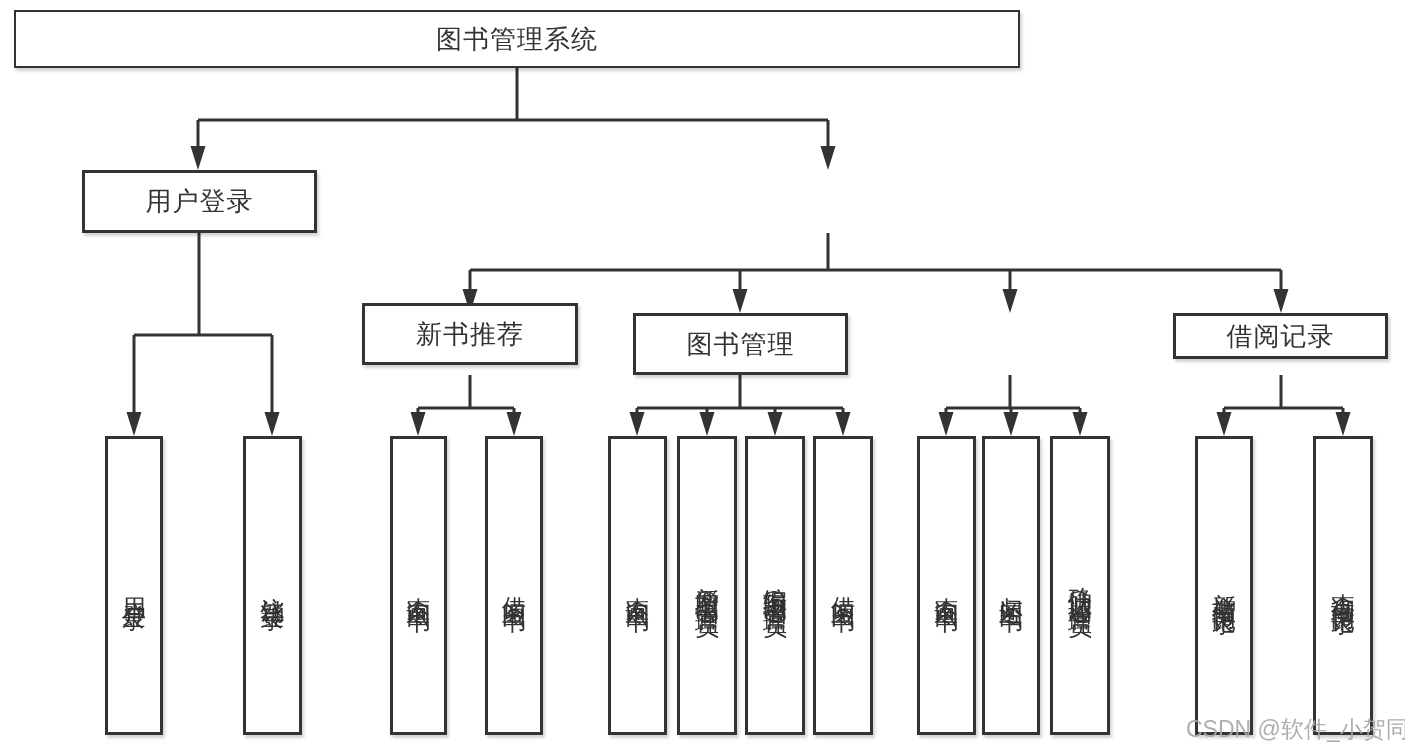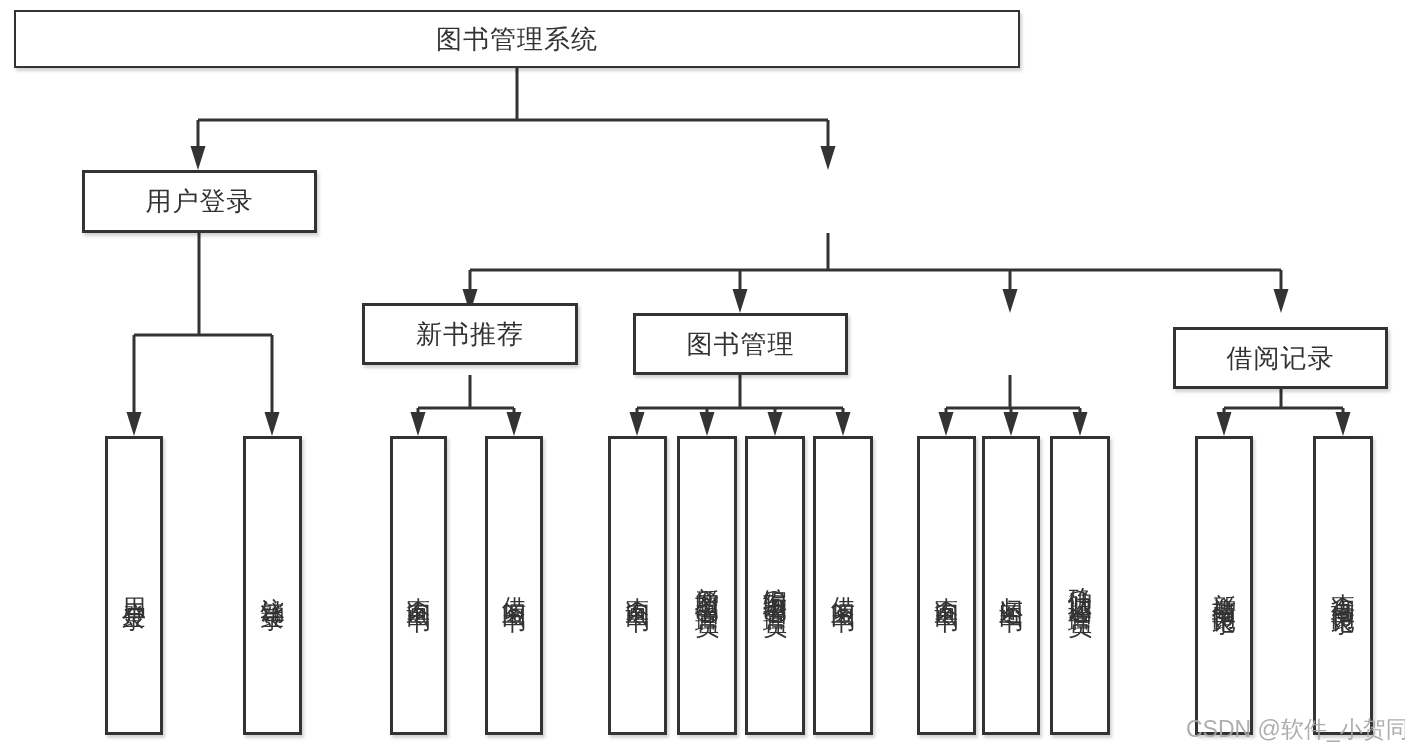--- a/index.html
+++ b/index.html
@@ -132,21 +132,21 @@
     <path d="M1343 408 V416"></path>
       <polygon points="1335.5,412 1350.5,412 1343,436"></polygon>
   </svg>
 
   <div class="hbox root" style="left:14px;top:10px;width:1006px;height:58px;">图书管理系统</div>
 
   <div class="hbox" style="left:82px;top:170px;width:235px;height:63px;">用户登录</div>
 
   <div class="hbox" style="left:362px;top:303px;width:216px;height:62px;">新书推荐</div>
   <div class="hbox" style="left:633px;top:313px;width:215px;height:62px;">图书管理</div>
-  <div class="hbox" style="left:1173px;top:327px;width:215px;height:62px;">借阅记录</div>
+  <div class="hbox" style="left:1173px;top:313px;width:215px;height:46px;">借阅记录</div>
 
   <div class="vbox" style="left:105px;width:58px;">
     <span class="vtext">用户登录</span>
   </div>
   <div class="vbox" style="left:243px;width:59px;">
     <span class="vtext">注销登录</span>
   </div>
 
   <div class="vbox" style="left:390px;width:57px;">
     <span class="vtext">查询图书</span>

